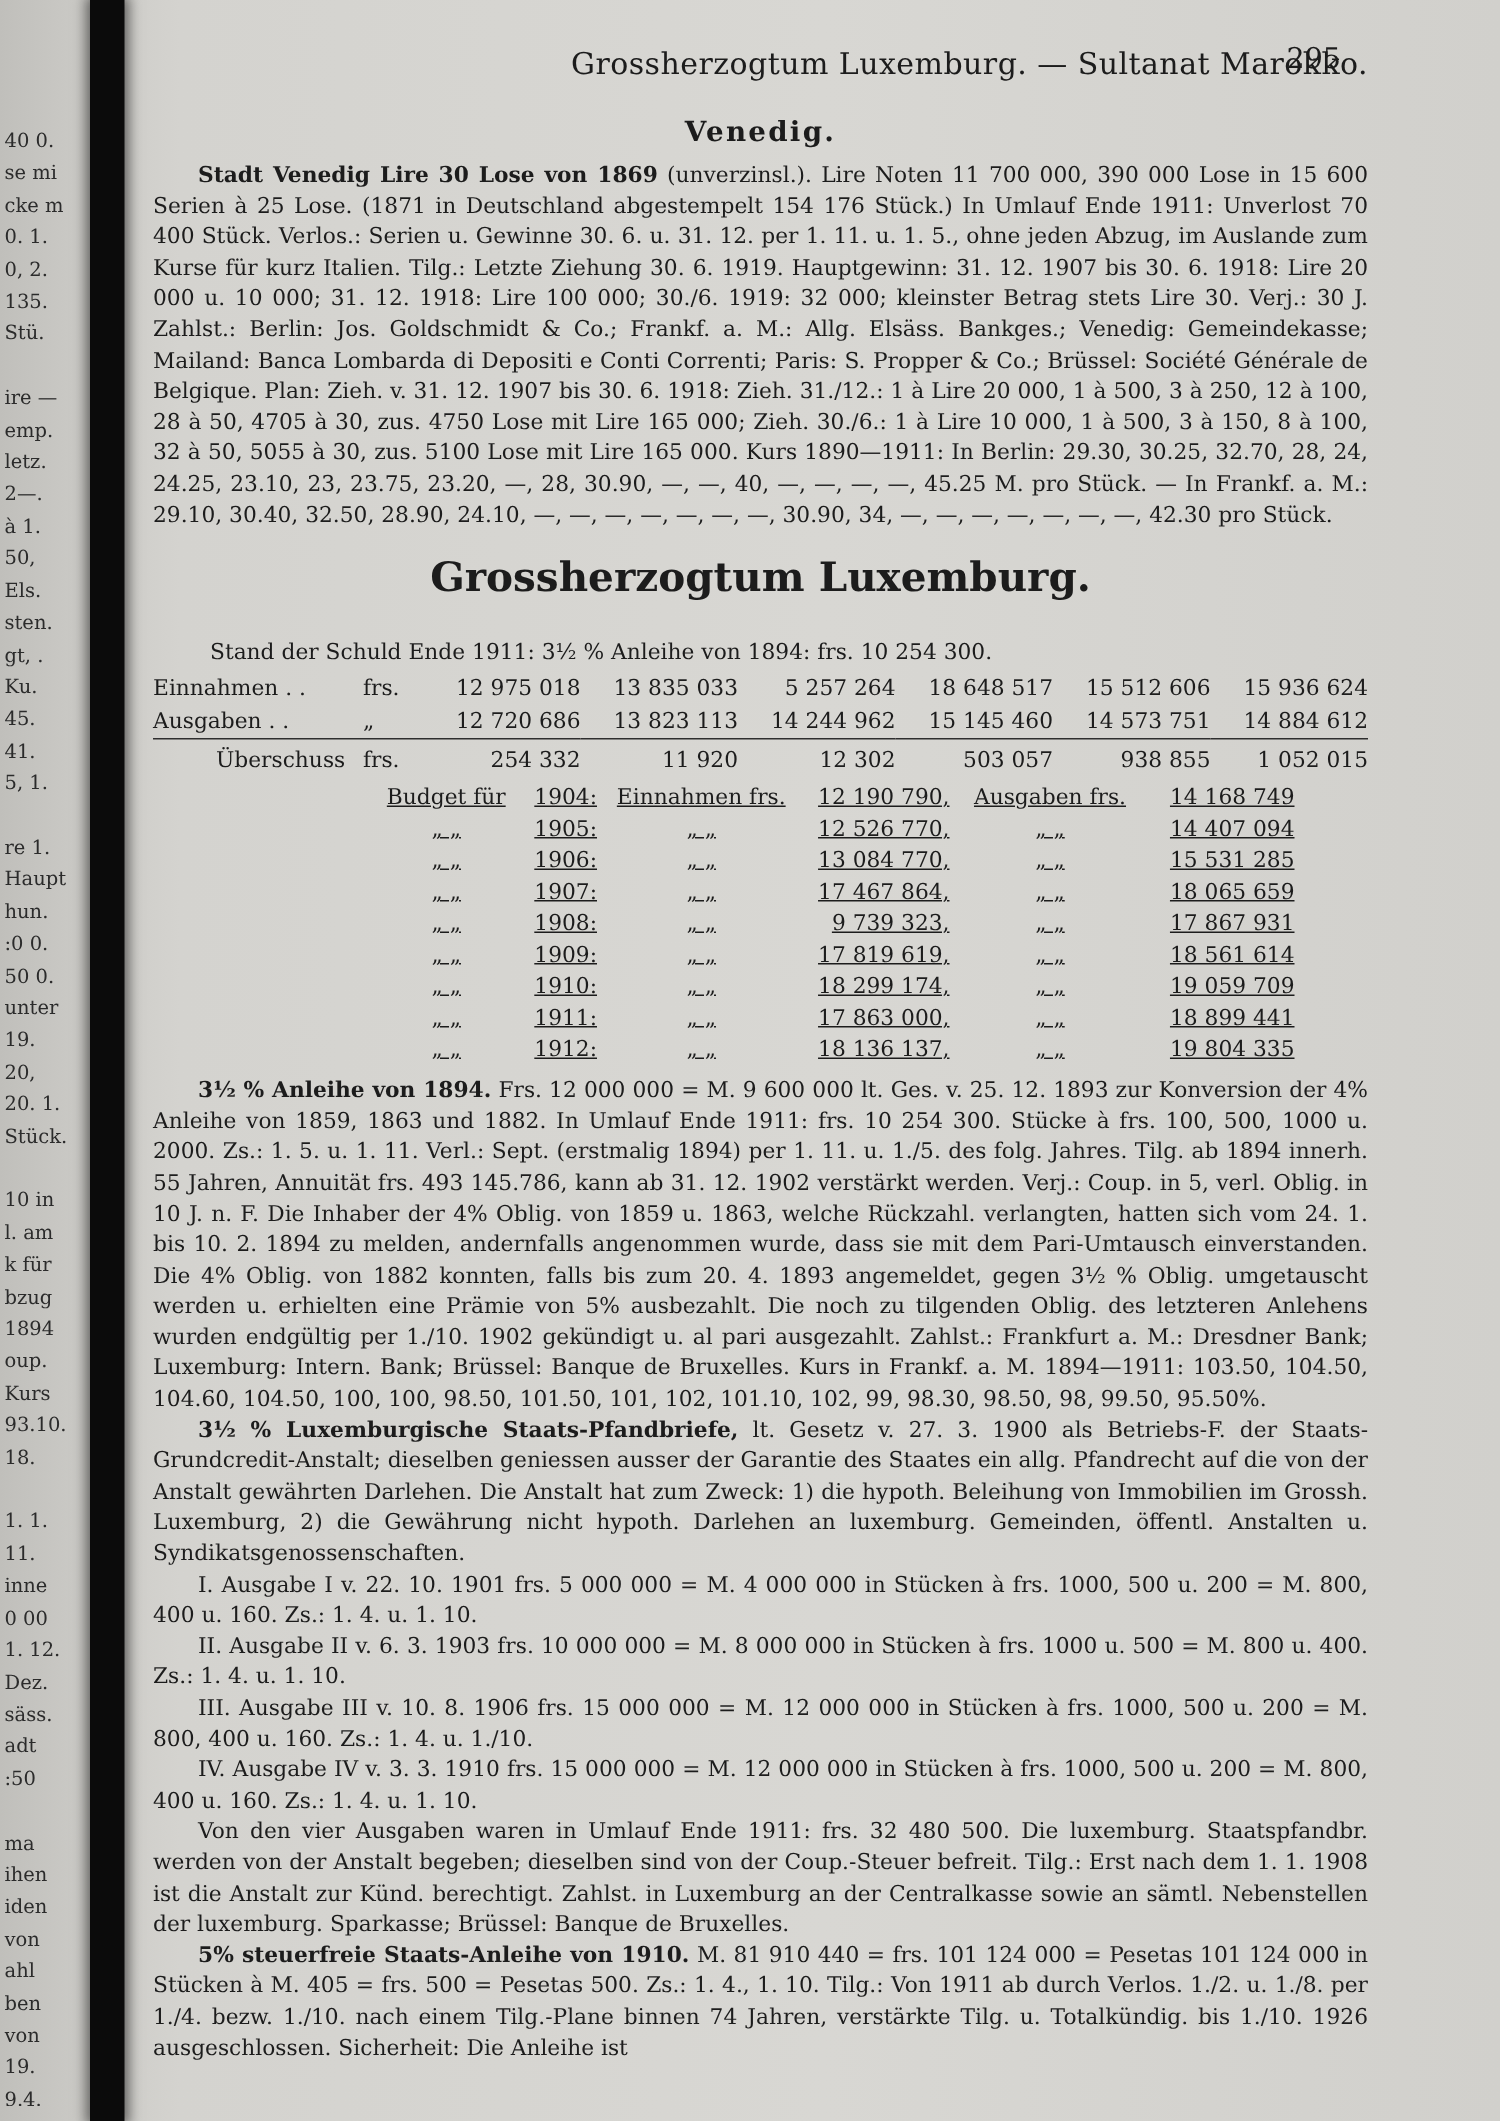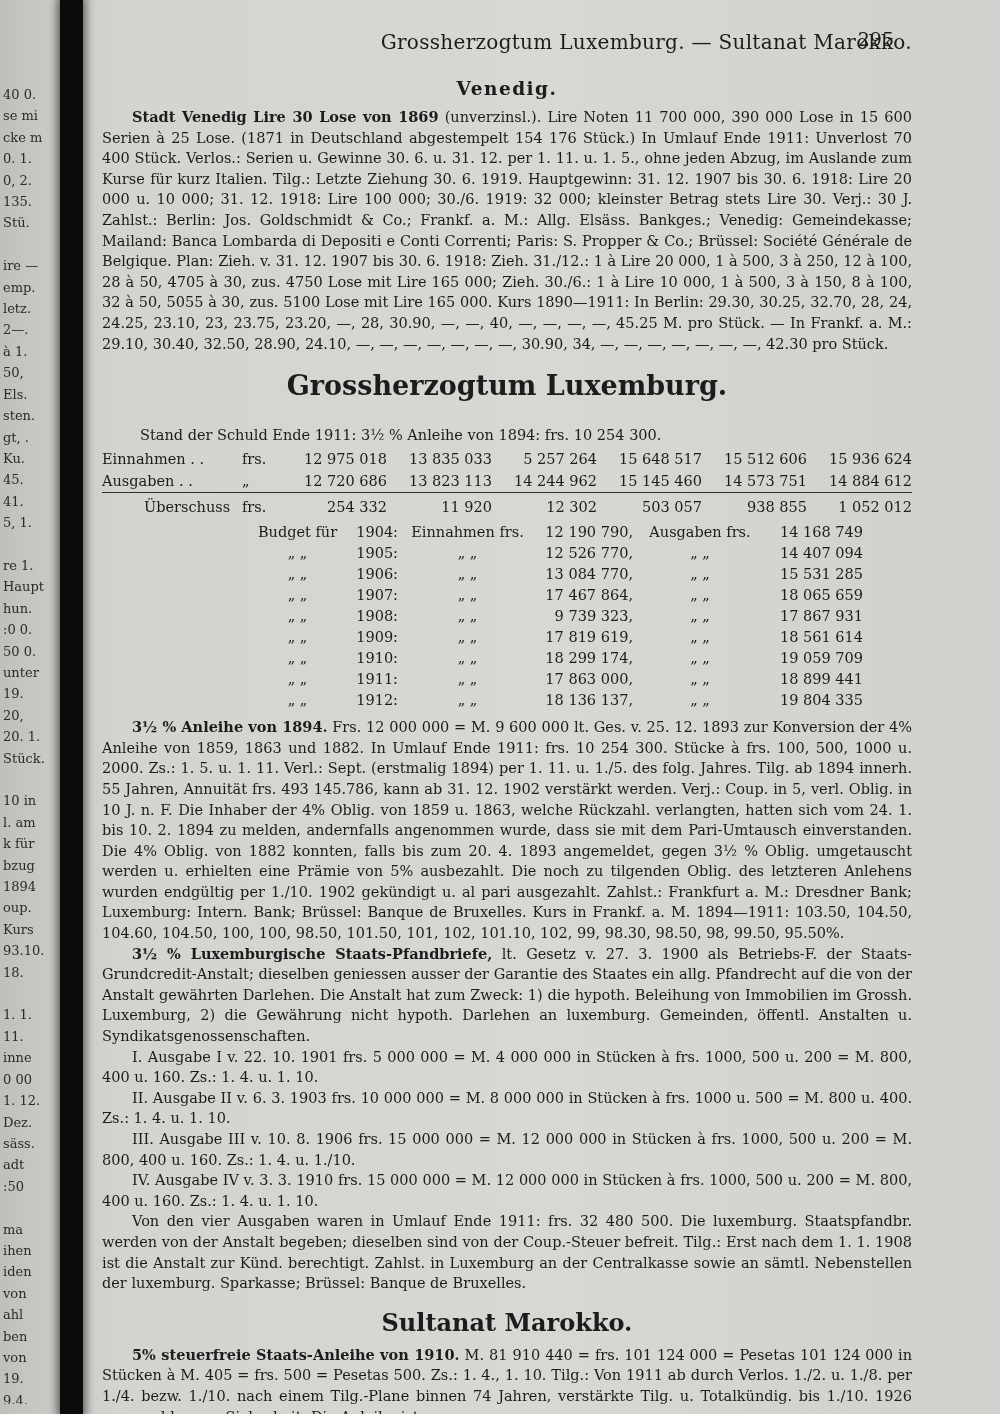--- a/index.html
+++ b/index.html
@@ -31,21 +31,21 @@
   .stand { font-size:14.5px; line-height:21px; text-indent:38px; margin-top:2px; }
   table { border-collapse:collapse; }
   .abrech { width:100%; font-size:14.5px; margin:2px 0 2px; }
   .abrech td { line-height:22px; padding:0; }
   .abrech .lbl { width:140px; text-align:left; }
   .abrech .unit { width:40px; text-align:left; }
   .abrech .num { text-align:right; padding-left:8px; }
   .abrech .hdr .yr { text-align:center; }
   .abrech .sum td { border-top:1px solid #2e2e2e; padding-top:3px; }
   .abrech .sum .lbl { padding-left:42px; }
-  .budget { font-size:14.5px; margin:4px 0 6px 148px; }
+  .budget { font-size:14.5px; margin:4px 0 6px 148px;text-decoration:underline; }
   .budget td { line-height:21px; padding:0 2px; }
   .budget .c0 { width:95px; text-align:center; }
   .budget .c1 { width:55px; text-align:right; }
   .budget .c2 { width:135px; text-align:center; }
   .budget .c3 { width:100px; text-align:right; }
   .budget .c4 { width:130px; text-align:center; }
   .budget .c5 { width:100px; text-align:right; }
 </style>
 </head>
 <body>
@@ -133,21 +133,21 @@
     <div class="stand">Stand der Schuld Ende 1911: 3½ % Anleihe von 1894: frs. 10 254 300.</div>
 
     <table class="abrech">
       <tbody>
       <tr>
         <td class="lbl">Einnahmen .  .</td>
         <td class="unit">frs.</td>
         <td class="num">12 975 018</td>
         <td class="num">13 835 033</td>
         <td class="num">5 257 264</td>
-        <td class="num">15 648 517</td>
+        <td class="num">18 648 517</td>
         <td class="num">15 512 606</td>
         <td class="num">15 936 624</td>
       </tr>
       <tr>
         <td class="lbl">Ausgaben  .  .</td>
         <td class="unit">„</td>
         <td class="num">12 720 686</td>
         <td class="num">13 823 113</td>
         <td class="num">14 244 962</td>
         <td class="num">15 145 460</td>
@@ -155,21 +155,21 @@
         <td class="num">14 884 612</td>
       </tr>
       <tr class="sum">
         <td class="lbl">Überschuss</td>
         <td class="unit">frs.</td>
         <td class="num">254 332</td>
         <td class="num">11 920</td>
         <td class="num">12 302</td>
         <td class="num">503 057</td>
         <td class="num">938 855</td>
-        <td class="num">1 052 012</td>
+        <td class="num">1 052 015</td>
       </tr>
     </tbody>
       </table>
 
     <table class="budget">
       <tbody>
           <tr>
         <td class="c0">Budget für</td>
         <td class="c1">1904:</td>
         <td class="c2">Einnahmen frs.</td>
@@ -248,18 +248,17 @@
 
     <p class="para"><span class="lead">3½ % Luxemburgische Staats-Pfandbriefe,</span> <span>lt. Gesetz v. 27. 3. 1900 als Betriebs-F. der Staats-Grundcredit-Anstalt; dieselben geniessen ausser der Garantie des Staates ein allg. Pfandrecht auf die von der Anstalt gewährten Darlehen. Die Anstalt hat zum Zweck: 1) die hypoth. Beleihung von Immobilien im Grossh. Luxemburg, 2) die Gewährung nicht hypoth. Darlehen an luxemburg. Gemeinden, öffentl. Anstalten u. Syndikatsgenossenschaften.</span></p>
 
     <p class="para">I.  Ausgabe I  v. 22. 10. 1901 frs. 5 000 000 = M. 4 000 000 in Stücken à frs. 1000, 500 u. 200 = M. 800, 400 u. 160.  Zs.: 1. 4. u. 1. 10.</p>
     <p class="para">II.  Ausgabe II  v. 6. 3. 1903 frs. 10 000 000 = M. 8 000 000 in Stücken à frs. 1000 u. 500 = M. 800 u. 400.  Zs.: 1. 4. u. 1. 10.</p>
     <p class="para">III.  Ausgabe III  v. 10. 8. 1906 frs. 15 000 000 = M. 12 000 000 in Stücken à frs. 1000, 500 u. 200 = M. 800, 400 u. 160.  Zs.: 1. 4. u. 1./10.</p>
     <p class="para">IV.  Ausgabe IV  v. 3. 3. 1910 frs. 15 000 000 = M. 12 000 000 in Stücken à frs. 1000, 500 u. 200 = M. 800, 400 u. 160.  Zs.: 1. 4. u. 1. 10.</p>
 
     <p class="para">Von den vier Ausgaben waren in Umlauf Ende 1911: frs. 32 480 500.  Die luxemburg. Staatspfandbr. werden von der Anstalt begeben; dieselben sind von der Coup.-Steuer befreit. Tilg.: Erst nach dem 1. 1. 1908 ist die Anstalt zur Künd. berechtigt. Zahlst. in Luxemburg an der Centralkasse sowie an sämtl. Nebenstellen der luxemburg. Sparkasse; Brüssel: Banque de Bruxelles.</p>
 
-    <div class="h-mid">Sultanat Marokko.</div>
 
     <p class="para"><span class="lead">5% steuerfreie Staats-Anleihe von 1910.</span> <span>M. 81 910 440 = frs. 101 124 000 = Pesetas 101 124 000 in Stücken à M. 405 = frs. 500 = Pesetas 500.  Zs.: 1. 4., 1. 10.  Tilg.: Von 1911 ab durch Verlos. 1./2. u. 1./8. per 1./4. bezw. 1./10. nach einem Tilg.-Plane binnen 74 Jahren, verstärkte Tilg. u. Totalkündig. bis 1./10. 1926 ausgeschlossen.  Sicherheit: Die Anleihe ist</span></p>
 
   </div>
 </div>
 
 </body></html>

